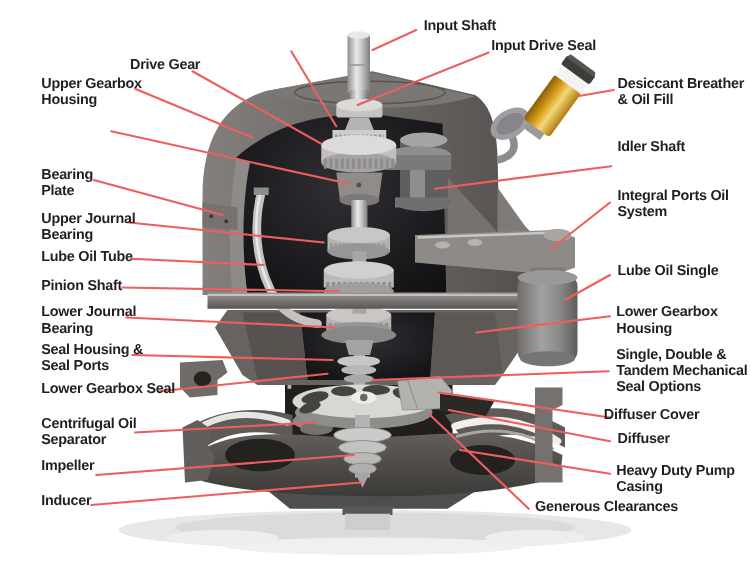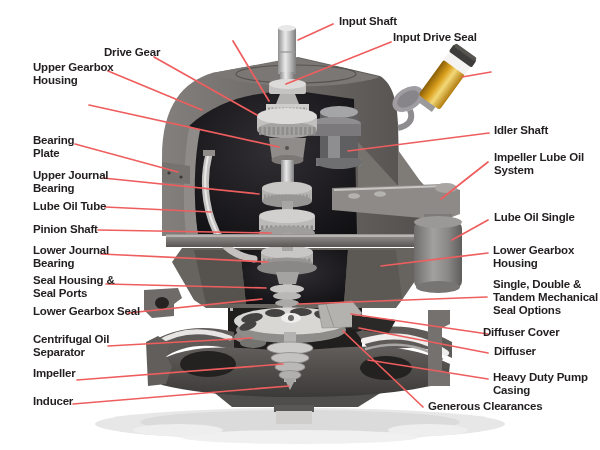--- a/index.html
+++ b/index.html
@@ -287,22 +287,24 @@
   <div class="lbl" style="left:33px;top:223px">Pinion Shaft</div>
   <div class="lbl" style="left:33px;top:244px">Lower Journal
 Bearing</div>
   <div class="lbl" style="left:33px;top:274px">Seal Housing &amp;
 Seal Ports</div>
   <div class="lbl" style="left:33px;top:305px">Lower Gearbox Seal</div>
   <div class="lbl" style="left:33px;top:333px">Centrifugal Oil
 Separator</div>
   <div class="lbl" style="left:33px;top:367px">Impeller</div>
   <div class="lbl" style="left:33px;top:395px">Inducer</div>
-  <div class="lbl" style="left:494px;top:124px">Idler Shaft</div>
-  <div class="lbl" style="left:494px;top:151px">Impeller Lube Oil
+  <div class="lbl" style="left:494px;top:61px">Desiccant Breather
+&amp; Oil Fill</div>
+  <div class="lbl" style="left:494px;top:112px">Idler Shaft</div>
+  <div class="lbl" style="left:494px;top:151px">Integral Ports Oil
 System</div>
   <div class="lbl" style="left:494px;top:211px">Lube Oil Single</div>
   <div class="lbl" style="left:493px;top:244px">Lower Gearbox
 Housing</div>
   <div class="lbl" style="left:493px;top:278px">Single, Double &amp;
 Tandem Mechanical
 Seal Options</div>
   <div class="lbl" style="left:483px;top:326px">Diffuser Cover</div>
   <div class="lbl" style="left:494px;top:345px">Diffuser</div>
   <div class="lbl" style="left:493px;top:371px">Heavy Duty Pump

